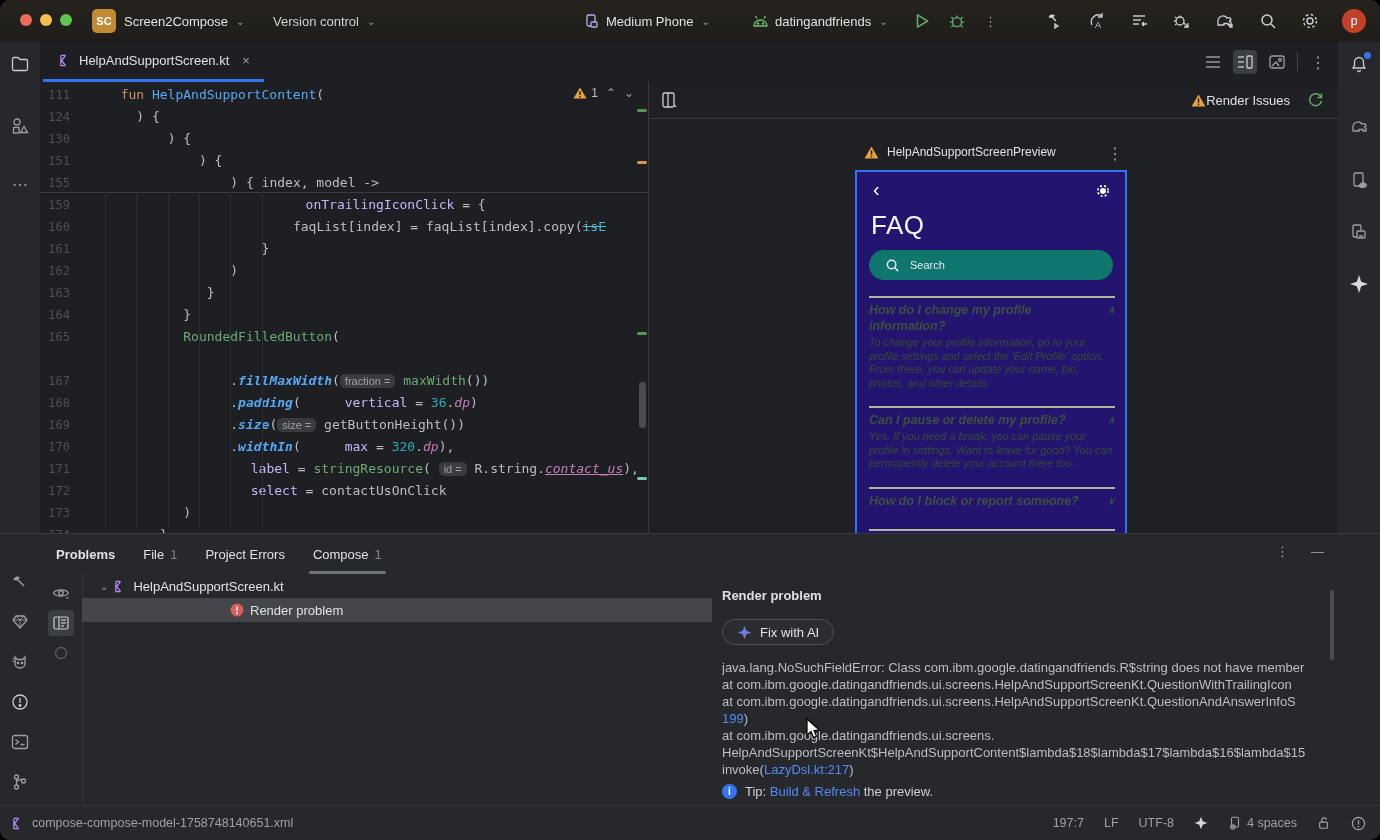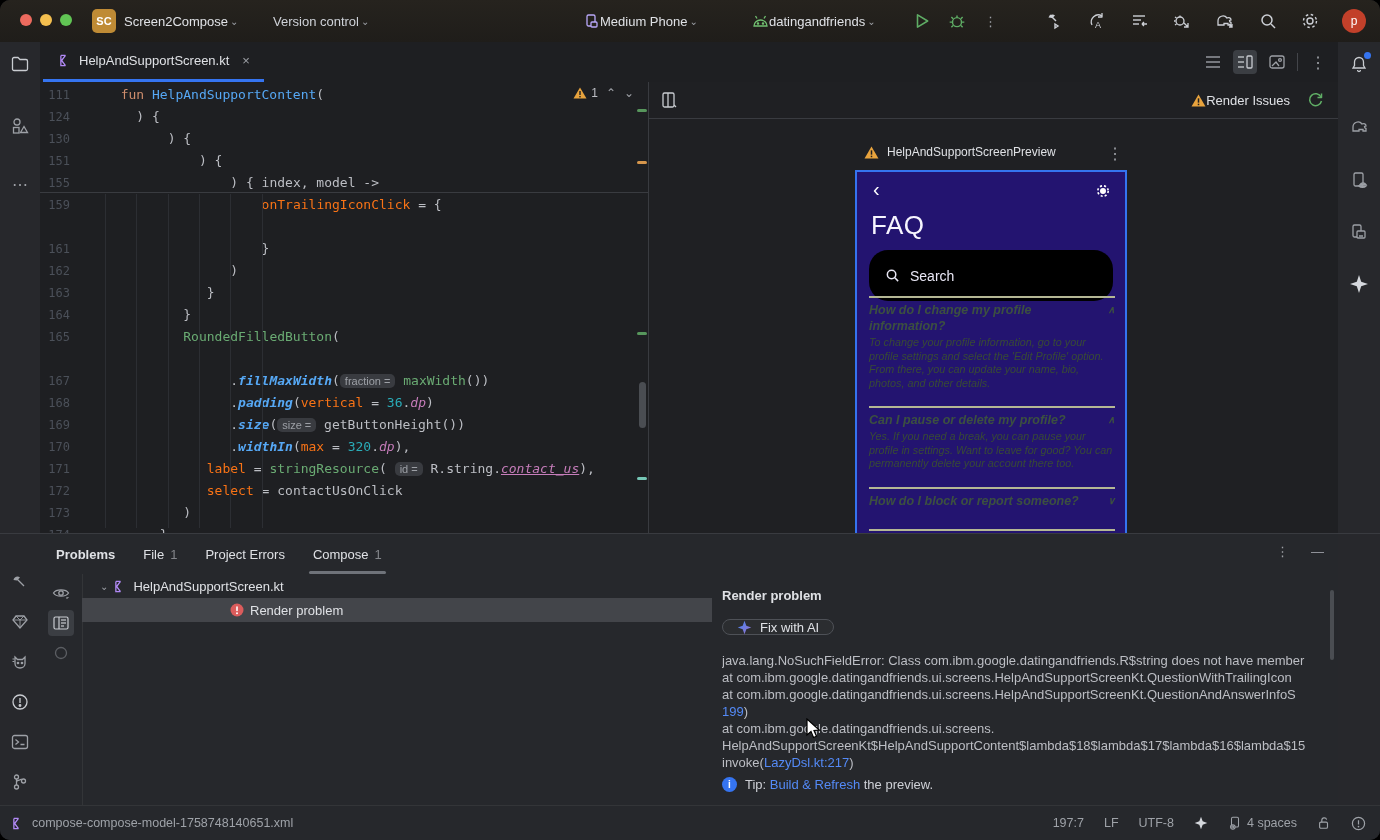--- a/index.html
+++ b/index.html
@@ -2,21 +2,21 @@
 <html><head>
 <meta charset="utf-8">
 <style>
   html,body{margin:0;padding:0;background:#000;font-family:"Liberation Sans",sans-serif;}
   #window{position:relative;width:1380px;height:840px;background:#1e1f22;border-radius:10px;overflow:hidden;}
   svg{display:block;}
   
   .titlebar{position:absolute;left:0;top:0;width:100%;height:42px;background:linear-gradient(#26231e,#1f1d1a);display:flex;align-items:center;color:#dfe1e5;font-size:13px;}
   .tl-dot{width:12px;height:12px;border-radius:50%;position:absolute;top:14px;}
   .sc-badge{position:absolute;left:92px;top:9px;width:24px;height:24px;border-radius:5px;background:#bf8b35;color:#fff;font-size:11px;font-weight:bold;display:flex;align-items:center;justify-content:center;}
-  .tb-item{display:flex;align-items:center;position:absolute;top:0;height:42px;color:#dfe1e5;cursor:default;}
+  .tb-item{display:flex;align-items:center;gap:6px;position:absolute;top:0;height:42px;color:#dfe1e5;cursor:default;}
   .chev{color:#9da0a6;font-size:10px;margin-left:2px;}
   .tb-icons-right{position:absolute;right:14px;top:0;height:42px;display:flex;align-items:center;gap:22px;}
   .avatar{width:24px;height:24px;border-radius:50%;background:#c2402a;color:#fff;display:flex;align-items:center;justify-content:center;font-size:12px;}
   
   .strip{position:absolute;top:42px;bottom:34px;width:40px;background:#27282c;display:flex;flex-direction:column;align-items:center;}
   .strip.left{left:0;border-right:1px solid #333538;}
   .strip.right{right:0;width:42px;border-left:1px solid #333538;}
   .strip .ic{width:40px;height:40px;display:flex;align-items:center;justify-content:center;color:#9da0a6;}
   
   .tabbar{position:absolute;left:40px;top:42px;right:42px;height:40px;background:#1e1f22;}
@@ -28,21 +28,21 @@
   .vm.active{background:#3b3e43;}
   .vsep{width:1px;height:18px;background:#43454a;}
   
   .editor{position:absolute;left:40px;top:82px;width:608px;height:451px;background:#1e1f22;font-family:"DejaVu Sans Mono",monospace;font-size:13px;overflow:hidden;}
   .code-row{position:absolute;left:0;height:22px;line-height:22px;white-space:pre;width:100%;}
   .lnum{position:absolute;left:0;width:30px;text-align:right;color:#4b5059;font-size:12px;}
   .codetxt{position:absolute;top:0;}
   .tk-kw{color:#cf8e6d;}
   .tk-fn{color:#56a8f5;}
   .tk-call{color:#6aab73;}
-  .tk-param{color:#f97316;}
+  .tk-param{color:#c4b5fd;margin-left:44px;}
   .tk-ext{color:#56a8f5;font-style:italic;font-weight:bold;}
   .tk-num{color:#2aacb8;}
   .tk-dp{color:#c77dbb;font-style:italic;}
   .tk-err{color:#c77dbb;font-style:italic;text-decoration:underline;}
   .tk-pl{color:#bcbec4;}
   .tk-strike{color:#4fb8cc;text-decoration:line-through;}
   .tk-hint{background:#393b40;color:#9da0a6;border-radius:5px;padding:1px 5px;font-size:11px;font-family:"Liberation Sans",sans-serif;font-style:normal;}
   .sticky-sep{position:absolute;left:0;width:100%;top:110px;height:1px;background:#393b40;}
   .iguide{position:absolute;top:112px;height:334px;width:1px;background:#2c2e33;}
   .inspect{position:absolute;right:14px;top:4px;display:flex;align-items:center;gap:8px;color:#bcbec4;font-family:"Liberation Sans",sans-serif;font-size:12px;}
@@ -52,21 +52,21 @@
   
   .preview{position:absolute;left:649px;top:82px;width:689px;height:451px;background:#1f2023;overflow:hidden;}
   .pv-toolbar{position:absolute;left:0;top:0;width:100%;height:36px;border-bottom:1px solid #393b40;color:#dfe1e5;font-size:13px;}
   .render-issues{position:absolute;right:48px;top:0;height:36px;display:flex;align-items:center;gap:0;}
   .pv-refresh{position:absolute;right:14px;top:9px;}
   .pv-card-title{position:absolute;left:215px;top:63px;display:flex;align-items:center;gap:8px;color:#dfe1e5;font-size:12px;}
   .pv-card-menu{position:absolute;left:458px;top:62px;color:#9da0a6;}
   .pv-frame{position:absolute;left:206px;top:88px;width:268px;height:361px;background:#231470;border:2px solid #3574f0;overflow:hidden;}
   .faq-top-icons{position:absolute;left:0;top:0;width:100%;height:40px;color:#fff;}
   .faq-title{position:absolute;left:14px;top:38px;color:#f7f5ff;font-size:26px;letter-spacing:.5px;text-align:right;}
-  .faq-search{position:absolute;left:12px;top:78px;width:244px;height:51px;border-radius:19px;background:#000000;display:flex;align-items:center;gap:10px;padding-left:16px;box-sizing:border-box;color:#e9e7f5;font-size:14px;}
+  .faq-search{position:absolute;left:12px;top:78px;width:244px;height:30px;border-radius:19px;background:#0f766e;display:flex;align-items:center;gap:10px;padding-left:16px;box-sizing:border-box;color:#e9e7f5;font-size:11px;}
   .faq-list{position:absolute;left:12px;top:124px;width:246px;}
   .faq-item{border-top:2px solid #b4b794;padding:4px 0 16px;font-style:italic;}
   .faq-item.collapsed{padding-bottom:20px;}
   .faq-q{display:flex;justify-content:space-between;color:#3c5040;font-size:12.5px;font-weight:bold;line-height:16px;}
   .faq-a{margin-top:2px;color:#394b35;font-size:10.8px;line-height:13.5px;}
   .faq-chev{color:#3c5040;font-size:10px;}
   
   .hsep{position:absolute;left:0;top:533px;width:100%;height:1px;background:#393b40;}
   .problems{position:absolute;left:40px;top:534px;right:42px;height:272px;background:#26282c;color:#dfe1e5;font-size:13px;}
   .pp-tabs{position:absolute;left:16px;top:0;height:40px;display:flex;align-items:center;gap:28px;}
@@ -78,21 +78,21 @@
   .pp-ltool{position:absolute;left:0;top:40px;bottom:0;width:42px;border-right:1px solid #333538;display:flex;flex-direction:column;align-items:center;padding-top:6px;gap:4px;}
   .pp-ltool .ic{width:26px;height:26px;display:flex;align-items:center;justify-content:center;color:#9da0a6;border-radius:4px;}
   .pp-ltool .ic.sel{background:#3b3e43;color:#c9ccd1;}
   .tree{position:absolute;left:42px;top:40px;width:630px;}
   .tree-row{height:24px;display:flex;align-items:center;gap:6px;white-space:nowrap;overflow:hidden;}
   .tree-row .path{color:#787a80;}
   .tree-row.sel{background:#43454a;padding-left:148px;}
   .tree-row1{padding-left:18px;}
   .detail{position:absolute;left:682px;top:40px;right:4px;bottom:0;overflow:hidden;}
   .detail h3{margin:14px 0 0;font-size:13px;color:#dfe1e5;}
-  .fix-btn{margin-top:16px;display:inline-flex;align-items:center;gap:8px;height:16px;padding:0 14px;border:1px solid #4e5157;border-radius:14px;background:#2b2d30;color:#dfe1e5;font-size:13px;}
+  .fix-btn{margin-top:16px;display:inline-flex;align-items:center;gap:8px;height:26px;padding:0 14px;border:1px solid #4e5157;border-radius:14px;background:#2b2d30;color:#dfe1e5;font-size:13px;}
   .trace{margin-top:14px;white-space:nowrap;overflow:hidden;color:#ced0d6;line-height:17px;font-size:13px;}
   .trace .link,.tip .link{color:#548af7;}
   .tip{margin-top:6px;display:flex;align-items:center;gap:8px;color:#ced0d6;font-size:13px;}
   .info-dot{width:15px;height:15px;border-radius:50%;background:#3574f0;color:#fff;font-size:10px;font-weight:bold;display:flex;align-items:center;justify-content:center;}
   .dtl-thumb{position:absolute;right:0;top:16px;width:4px;height:70px;border-radius:2px;background:#4a4d52;}
   
   .statusbar{position:absolute;left:0;bottom:0;width:100%;height:34px;background:#26282c;border-top:1px solid #333538;color:#9ea2a8;font-size:12.5px;display:flex;align-items:center;}
   .sb-left{display:flex;align-items:center;gap:7px;margin-left:12px;}
   .sb-right{position:absolute;right:14px;display:flex;align-items:center;gap:20px;}
   .sb-item{display:flex;align-items:center;gap:5px;}
@@ -354,20 +354,21 @@
     <div class="stripemark" style="top:79px;background:#d6964c"></div>
     <div class="stripemark" style="top:250px;background:#57965c"></div>
     <div class="scroll-thumb-v" style="top:300px;height:46px"></div>
     <div class="stripemark" style="top:395px;background:#76c7b6"></div>
   <div class="code-row" style="top: 2px;"><span class="lnum">111</span><span class="codetxt" style="left: 80.66px;"><span class="tk-kw">fun </span><span class="tk-fn">HelpAndSupportContent</span><span class="tk-pl">(</span></span></div>
       <div class="code-row" style="top: 24px;"><span class="lnum">124</span><span class="codetxt" style="left: 96.32px;"><span class="tk-pl">) {</span></span></div>
       <div class="code-row" style="top: 46px;"><span class="lnum">130</span><span class="codetxt" style="left: 127.64px;"><span class="tk-pl">) {</span></span></div>
       <div class="code-row" style="top: 68px;"><span class="lnum">151</span><span class="codetxt" style="left: 158.96px;"><span class="tk-pl">) {</span></span></div>
       <div class="code-row" style="top: 90px;"><span class="lnum">155</span><span class="codetxt" style="left: 190.28px;"><span class="tk-pl">) { index, model -&gt;</span></span></div>
       <div class="code-row" style="top: 112px;"><span class="lnum">159</span><span class="codetxt" style="left: 221.6px;"><span class="tk-param">onTrailingIconClick</span><span class="tk-pl"> = {</span></span></div>
+      <div class="code-row" style="top: 134px;"><span class="lnum">160</span><span class="codetxt" style="left: 252.92px;"><span class="tk-pl">faqList[index] = faqList[index].copy(</span><span class="tk-strike">isE</span></span></div>
       <div class="code-row" style="top: 156px;"><span class="lnum">161</span><span class="codetxt" style="left: 221.6px;"><span class="tk-pl">}</span></span></div>
       <div class="code-row" style="top: 178px;"><span class="lnum">162</span><span class="codetxt" style="left: 190.28px;"><span class="tk-pl">)</span></span></div>
       <div class="code-row" style="top: 200px;"><span class="lnum">163</span><span class="codetxt" style="left: 166.79px;"><span class="tk-pl">}</span></span></div>
       <div class="code-row" style="top: 222px;"><span class="lnum">164</span><span class="codetxt" style="left: 143.3px;"><span class="tk-pl">}</span></span></div>
       <div class="code-row" style="top: 244px;"><span class="lnum">165</span><span class="codetxt" style="left: 143.3px;"><span class="tk-call">RoundedFilledButton</span><span class="tk-pl">(</span></span></div>
       <div class="code-row" style="top: 288px;"><span class="lnum">167</span><span class="codetxt" style="left: 190.28px;"><span class="tk-pl">.</span><span class="tk-ext">fillMaxWidth</span><span class="tk-pl">(</span><span class="tk-hint">fraction =</span><span class="tk-pl"> </span><span class="tk-call">maxWidth</span><span class="tk-pl">())</span></span></div>
       <div class="code-row" style="top: 310px;"><span class="lnum">168</span><span class="codetxt" style="left: 190.28px;"><span class="tk-pl">.</span><span class="tk-ext">padding</span><span class="tk-pl">(</span><span class="tk-param">vertical</span><span class="tk-pl"> = </span><span class="tk-num">36</span><span class="tk-pl">.</span><span class="tk-dp">dp</span><span class="tk-pl">)</span></span></div>
       <div class="code-row" style="top: 332px;"><span class="lnum">169</span><span class="codetxt" style="left: 190.28px;"><span class="tk-pl">.</span><span class="tk-ext">size</span><span class="tk-pl">(</span><span class="tk-hint">size =</span><span class="tk-pl"> </span><span class="tk-pl">getButtonHeight</span><span class="tk-pl">())</span></span></div>
       <div class="code-row" style="top: 354px;"><span class="lnum">170</span><span class="codetxt" style="left: 190.28px;"><span class="tk-pl">.</span><span class="tk-ext">widthIn</span><span class="tk-pl">(</span><span class="tk-param">max</span><span class="tk-pl"> = </span><span class="tk-num">320</span><span class="tk-pl">.</span><span class="tk-dp">dp</span><span class="tk-pl">),</span></span></div>
       <div class="code-row" style="top: 376px;"><span class="lnum">171</span><span class="codetxt" style="left: 166.79px;"><span class="tk-param">label</span><span class="tk-pl"> = </span><span class="tk-call">stringResource</span><span class="tk-pl">( </span><span class="tk-hint">id =</span><span class="tk-pl"> </span><span class="tk-pl">R.string.</span><span class="tk-err">contact_us</span><span class="tk-pl">),</span></span></div>

